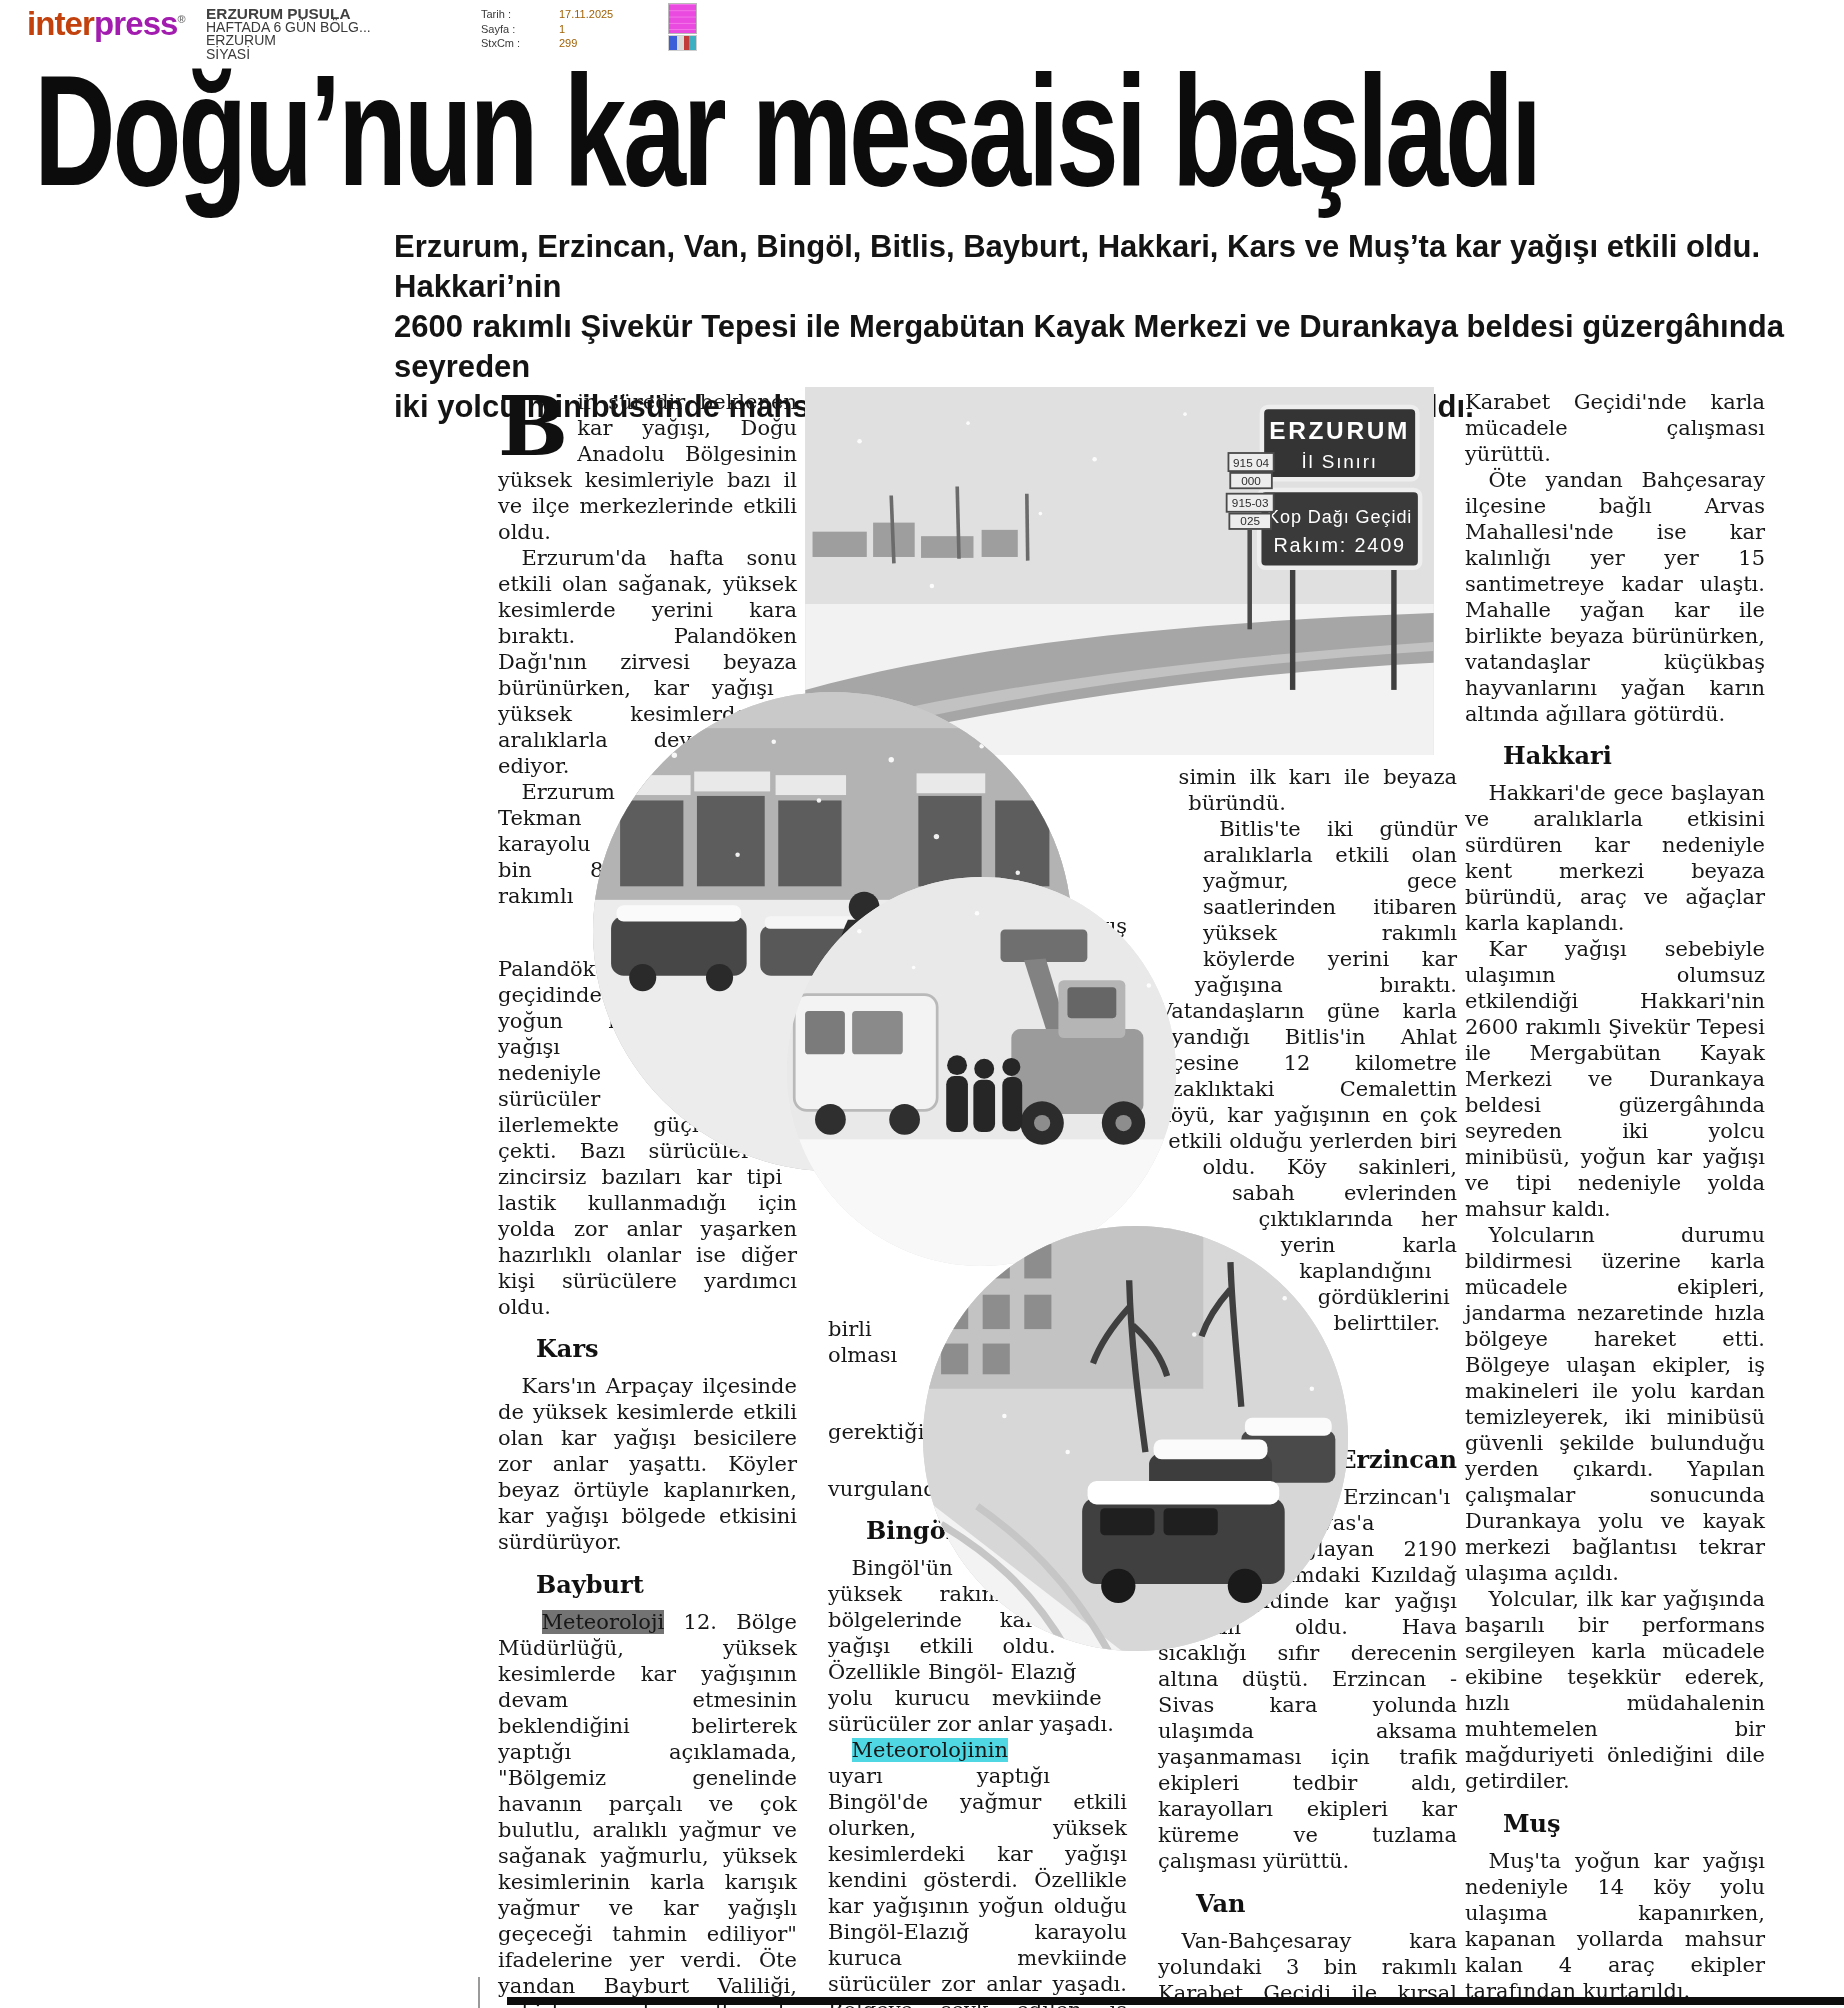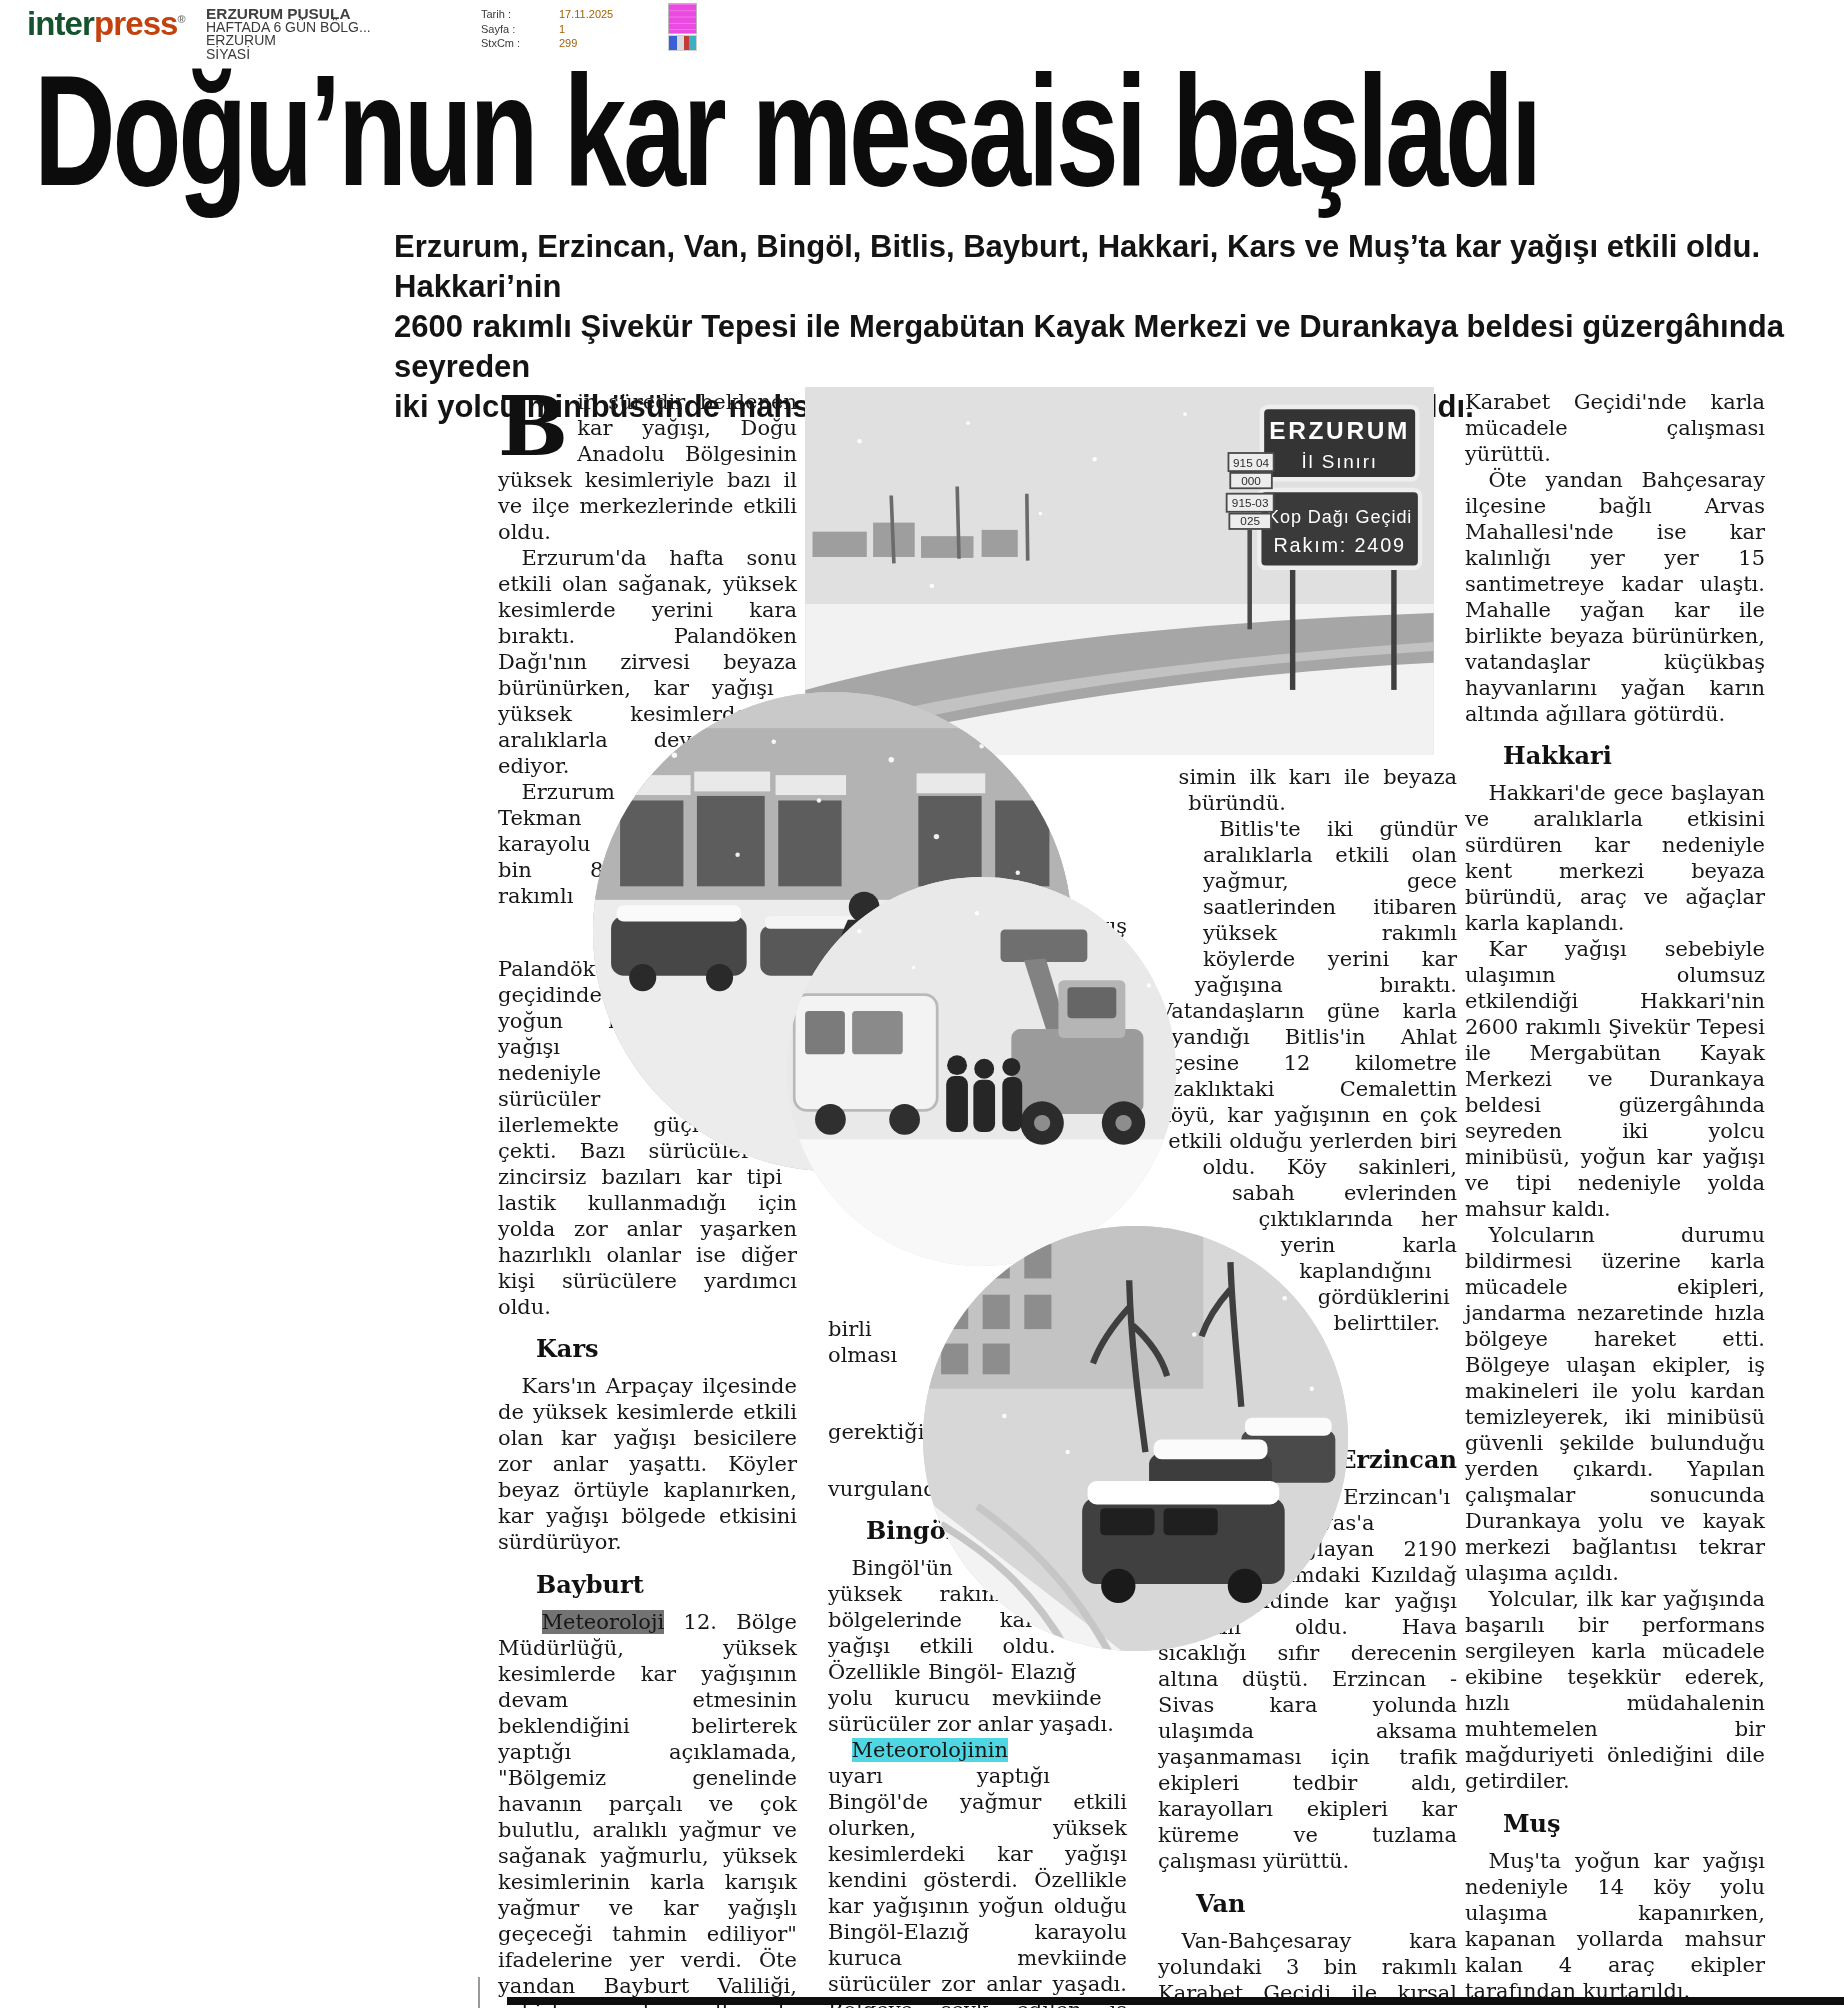--- a/index.html
+++ b/index.html
@@ -1,22 +1,22 @@
 <!DOCTYPE html>
 <html style="font-size:14.5px"><head>
 <meta charset="utf-8">
 <style>
   html,body{margin:0;padding:0;background:#888;}
   #canvas{position:relative;width:1845px;height:2008px;background:#ffffff;overflow:hidden;
           font-family:"Liberation Sans",sans-serif;color:#111;}
 
   
   .ip-logo{position:absolute;left:27px;top:5.4px;font-size:33px;font-weight:bold;letter-spacing:-0.9px;}
-  .ip-logo .black{color:#14532d;}
-  .ip-logo .red{color:#c2410c;}
+  .ip-logo .black{color:#c2410c;}
+  .ip-logo .red{color:#a21caf;}
   .ip-logo sup{font-size:11px;color:#777;}
   .pub-block{position:absolute;left:206px;top:7.2px;line-height:13.6px;color:#3a3a3a;}
   .pub-name{font-size:15.4px;font-weight:bold;color:#404040;}
   .pub-line{font-size:14px;}
   .meta-block{position:absolute;left:481px;top:7.2px;font-size:11px;color:#3a3a3a;line-height:14.5px;}
   .meta-row{display:flex;}
   .meta-label{width:56px;}
   .meta-value{margin-left:22px;color:#a16207;}
   .thumb{position:absolute;left:668px;top:2.7px;width:29px;height:48px;cursor:pointer;}
   .thumb .page{width:27px;height:29px;background:#ea4ae0;border:0.9px solid #b9b9b9;

